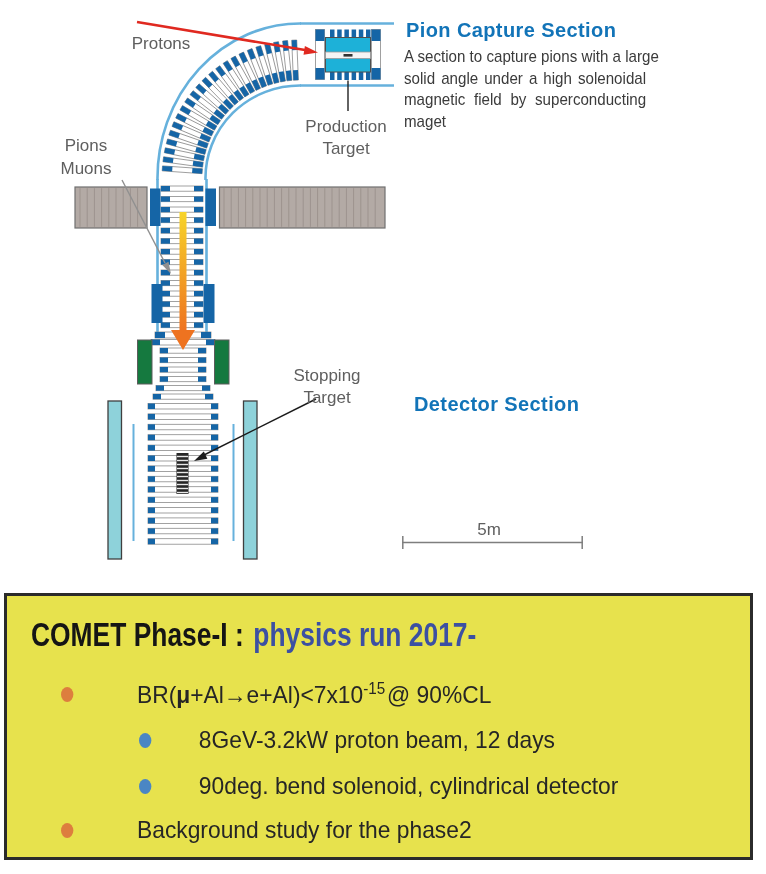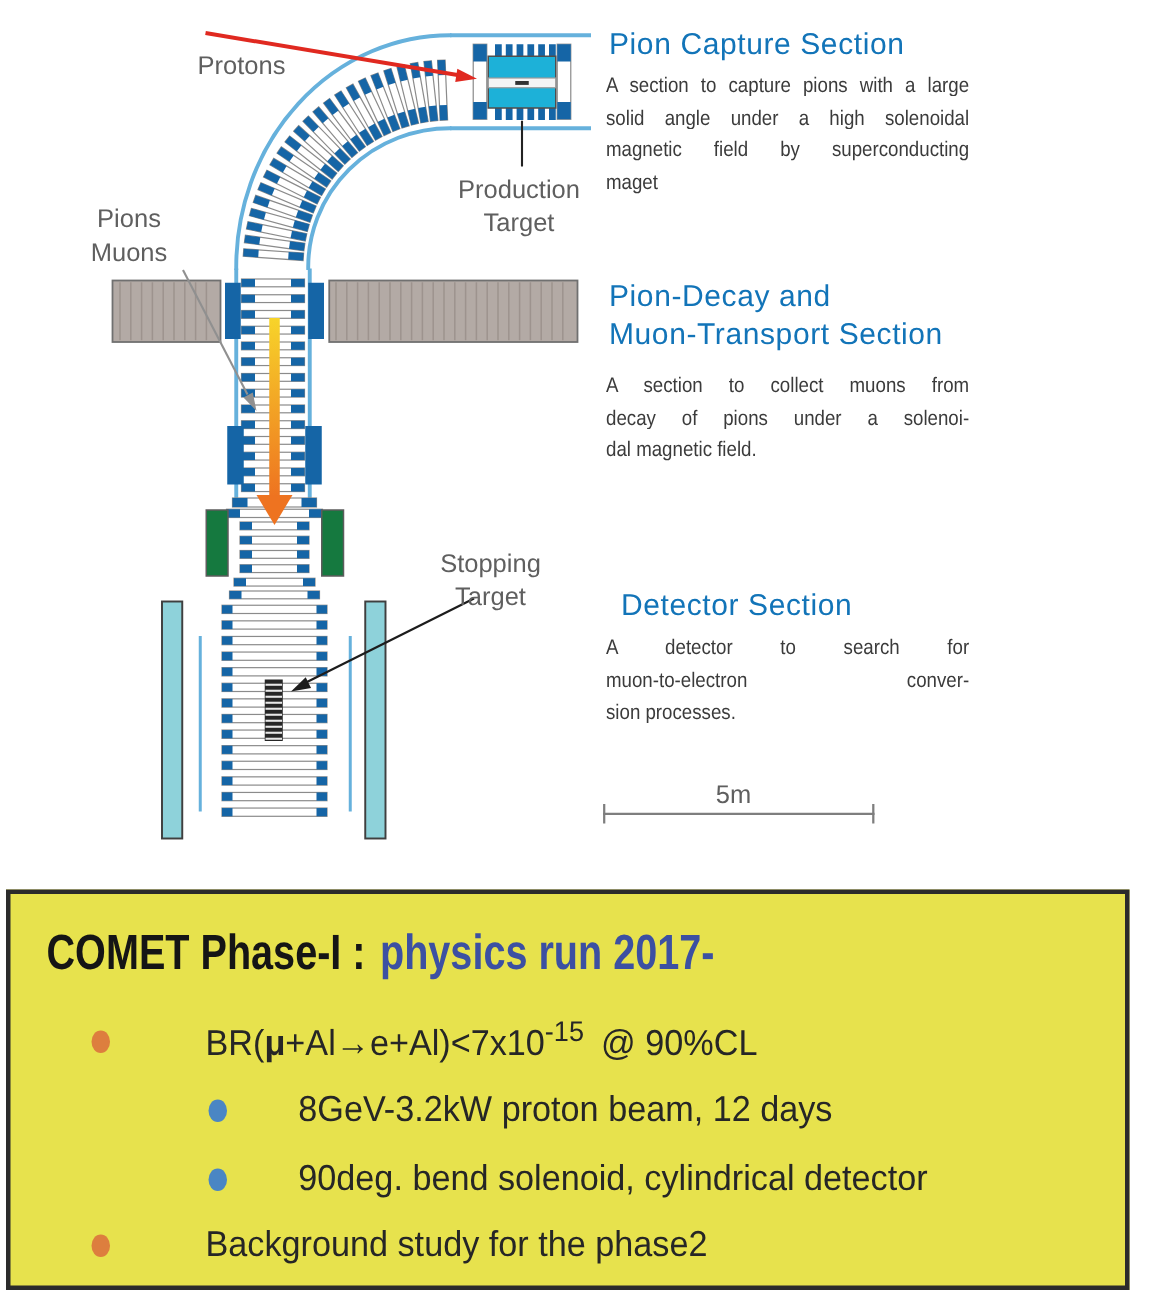--- a/index.html
+++ b/index.html
@@ -9,40 +9,40 @@
     --red:#e02920; --heading-blue:#1274b8; --body-gray:#3b3b3b;
     --label-gray:#5f5f5f; --box-bg:#e7e24d; --box-border:#2b2b2b;
     --title-blue:#3c50a2; --bullet-orange:#dd7e3e; --bullet-blue:#4a86c4;
   }
   html,body{margin:0;padding:0;background:#fff;}
   .stage{position:relative;width:766px;height:874px;background:#fff;overflow:hidden;
          font-family:"Liberation Sans",sans-serif;}
   .stage svg{position:absolute;left:0;top:0;}
   .svg-label{fill:var(--label-gray);font-family:"Liberation Sans",sans-serif;font-size:17px;}
   .shead{position:absolute;color:var(--heading-blue);font-size:20px;line-height:25px;
-         letter-spacing:0.4px;white-space:nowrap;}
-  .bpara{position:absolute;color:var(--body-gray);font-size:14px;}
+         letter-spacing:0.4px;white-space:nowrap;font-weight:bold;}
+  .bpara{position:absolute;color:var(--body-gray);font-size:17px;}
   .bline{width:272px;line-height:21.5px;text-align:justify;text-align-last:justify;
          transform:scaleX(.89);transform-origin:0 0;white-space:nowrap;}
   .bline.last{text-align-last:left;}
   .phase-box{position:absolute;left:4px;top:593px;width:743px;height:261px;
              background:var(--box-bg);border:3px solid var(--box-border);}
   .phase-title{position:absolute;left:24px;top:20px;font-size:33px;font-weight:700;
                white-space:nowrap;transform:scaleX(.8);transform-origin:0 0;}
   .phase-title .t-black{color:#151515;margin-right:12px;}
   .phase-title .t-blue{color:var(--title-blue);}
   .brow{position:absolute;height:32px;display:flex;align-items:center;
         font-size:24px;color:#262626;white-space:nowrap;
         transform:scaleX(.95);transform-origin:0 0;}
   .bullet{display:inline-block;width:13px;height:15px;border-radius:50%;flex:0 0 auto;}
   .bullet.orange{background:var(--bullet-orange);}
   .bullet.blue{background:var(--bullet-blue);}
   .brow .btxt{display:inline-block;}
   .mu{font-weight:700;}
-  .sup{font-size:19px;vertical-align:9px;margin-right:12px;}
+  .sup{font-size:16px;vertical-align:9px;margin-right:2px;}
   .gap1{width:67px;flex:0 0 auto;}   
   .gap2{width:50px;flex:0 0 auto;}   
 </style>
 </head>
 <body>
 
 <div class="stage">
 
   <svg width="766" height="592" viewBox="0 0 766 592">
     <defs>
@@ -428,37 +428,23 @@
   <div class="shead" style="left:406px;top:18px">
     <div>Pion Capture Section</div>
   </div>
   <div class="bpara" style="left:404px;top:46px">
     <div class="bline">A section to capture pions with a large</div>
     <div class="bline">solid angle under a high solenoidal</div>
     <div class="bline">magnetic field by superconducting</div>
     <div class="bline last">maget</div>
   </div>
 
-  <div class="shead" style="left:406px;top:186px">
-    <div>Pion-Decay and</div>
-    <div>Muon-Transport Section</div>
-  </div>
-  <div class="bpara" style="left:404px;top:246px">
-    <div class="bline">A section to collect muons from</div>
-    <div class="bline">decay of pions under a solenoi-</div>
-    <div class="bline last">dal magnetic field.</div>
-  </div>
 
   <div class="shead" style="left:414px;top:392px">
     <div>Detector Section</div>
-  </div>
-  <div class="bpara" style="left:404px;top:421px">
-    <div class="bline">A detector to search for</div>
-    <div class="bline">muon-to-electron conver-</div>
-    <div class="bline last">sion processes.</div>
   </div>
 
   <div class="phase-box">
     <div class="phase-title">
       <span class="t-black">COMET Phase-I :</span><span class="t-blue">physics run 2017-</span>
     </div>
 
     <div class="brow" style="left:54px;top:82px">
       <span class="bullet orange"></span>
       <span class="gap1"></span>

